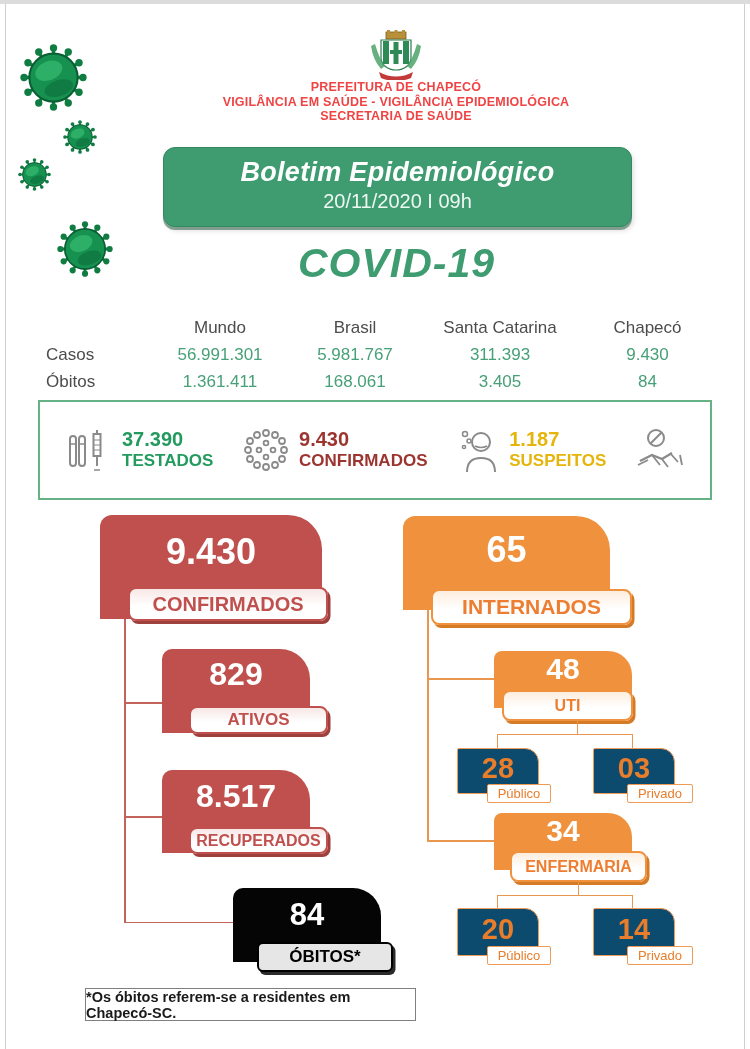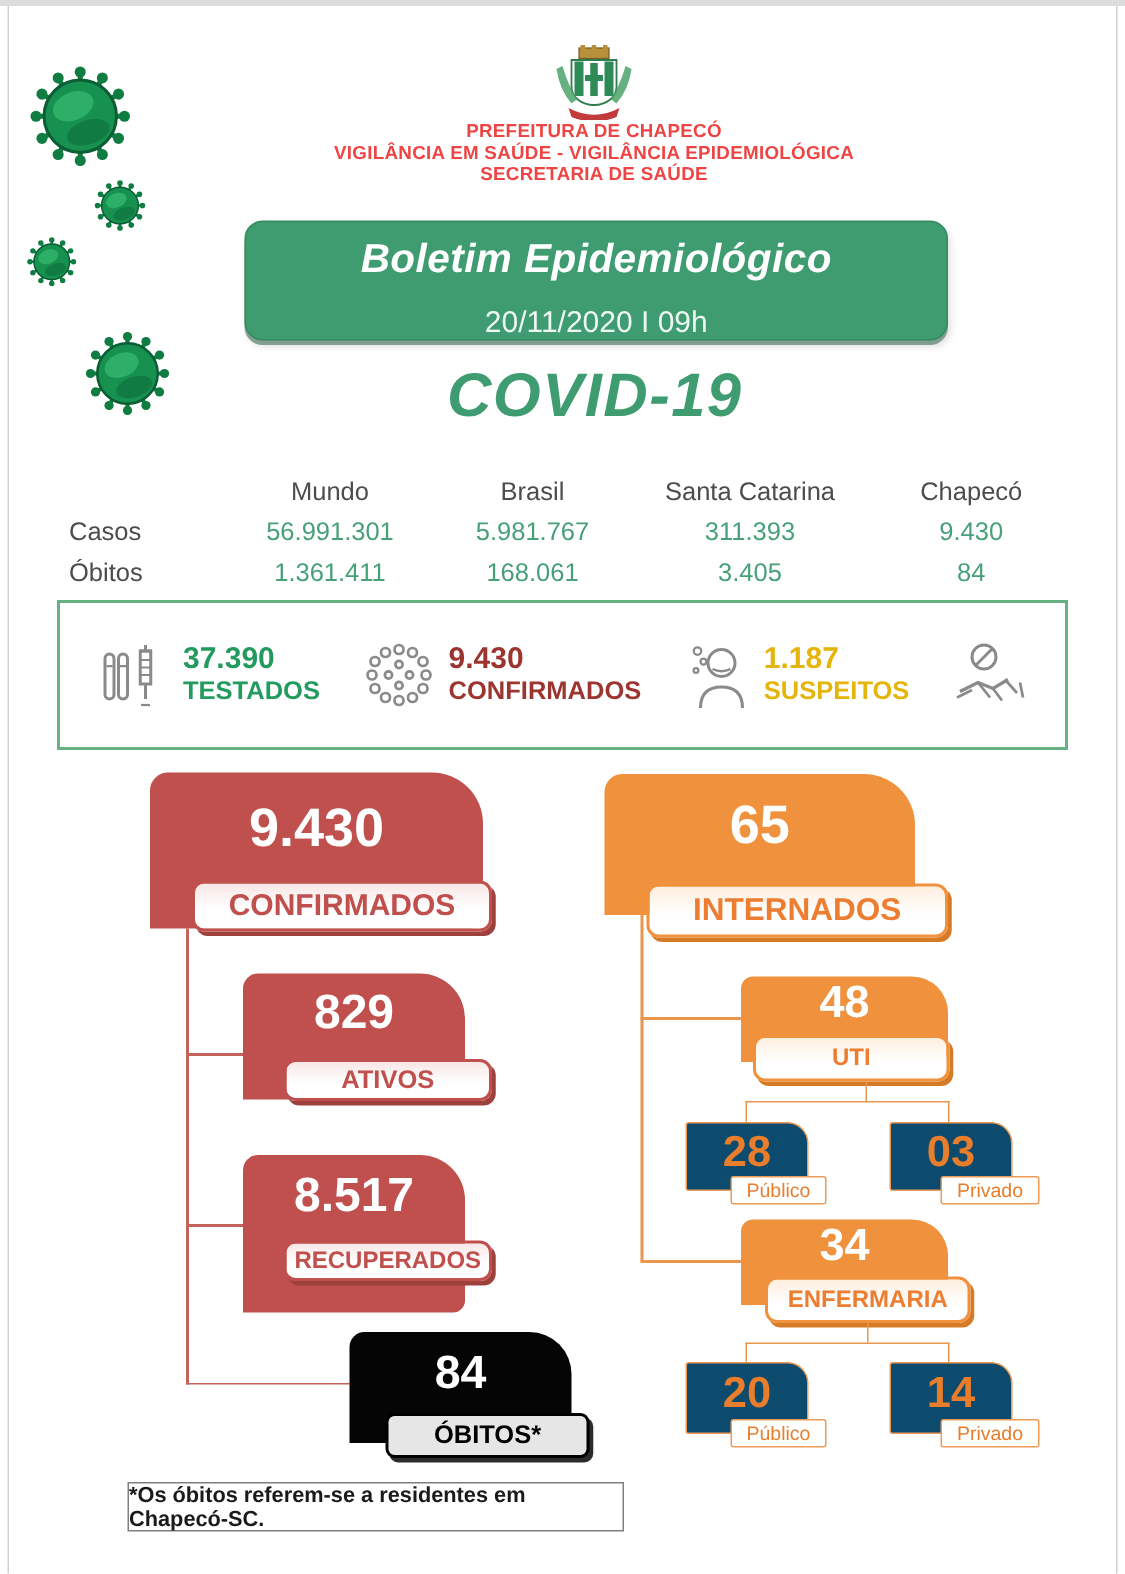--- a/index.html
+++ b/index.html
@@ -15,21 +15,21 @@
   .edge{top:4px;width:1px;height:1045px;background:#cfcfcf;}
   .edge.l{left:5px;} .edge.r{left:744px;}
 
   
   .org-lines{left:90px;top:80px;width:612px;text-align:center;color:#ef4444;
     font-size:12.5px;font-weight:700;line-height:14.5px;letter-spacing:.2px;}
   .banner{left:163px;top:147px;width:467px;height:78px;background:#3e9c70;
     border:1px solid #35895f;border-radius:12px;text-align:center;color:#fff;
     box-shadow:0 3px 0 rgba(45,100,75,.55), 2px 4px 5px rgba(0,0,0,.12);}
   .banner .t1{margin-top:9px;font-size:27px;font-weight:700;font-style:italic;letter-spacing:.3px;}
-  .banner .t2{margin-top:16px;font-size:20px;font-weight:400;color:#eef8f2;}
+  .banner .t2{margin-top:2px;font-size:20px;font-weight:400;color:#eef8f2;}
   .covid{left:163px;top:240px;width:467px;text-align:center;color:#3e9c70;
     font-size:41px;font-weight:700;font-style:italic;letter-spacing:1px;}
 
   
   .rtable{left:40px;top:314px;width:672px;display:grid;
     grid-template-columns:105px 150px 120px 170px 125px;grid-auto-rows:27px;
     font-size:17px;align-items:center;}
   .rtable .hd{color:#4c4c4c;text-align:center;font-weight:400;}
   .rtable .rowlab{color:#4c4c4c;text-align:left;padding-left:6px;}
   .rtable .val{color:#47a077;text-align:center;}
@@ -250,21 +250,21 @@
 <div class="abs nbox red" style="left:100px;top:515px;width:222px;height:104px;border-radius:12px 34px 8px 0;font-size:36px;padding-top:16px;box-sizing:border-box">
   <span>9.430</span>
 </div>
 <div class="abs lbl red" style="left:128px;top:587px;width:200px;height:34px;font-size:20px;line-height:30px">CONFIRMADOS</div>
 
 <div class="abs nbox red" style="left:162px;top:649px;width:148px;height:84px;border-radius:10px 30px 8px 0;font-size:32px;padding-top:7px;box-sizing:border-box">
   <span>829</span>
 </div>
 <div class="abs lbl red" style="left:189px;top:706px;width:139px;height:28px;font-size:17px;line-height:24px;border-width:2px">ATIVOS</div>
 
-<div class="abs nbox red" style="left:162px;top:770px;width:148px;height:105px;border-radius:10px 30px 8px 0;font-size:32px;padding-top:8px;box-sizing:border-box">
+<div class="abs nbox red" style="left:162px;top:770px;width:148px;height:83px;border-radius:10px 30px 8px 0;font-size:32px;padding-top:8px;box-sizing:border-box">
   <span>8.517</span>
 </div>
 <div class="abs lbl red" style="left:189px;top:827px;width:139px;height:27px;font-size:16px;line-height:23px;border-width:2px">RECUPERADOS</div>
 
 <div class="abs nbox black" style="left:233px;top:888px;width:148px;height:74px;border-radius:10px 28px 8px 0;font-size:31px;padding-top:9px;box-sizing:border-box">
   <span>84</span>
 </div>
 <div class="abs lbl black" style="left:257px;top:942px;width:136px;height:30px;font-size:17px;line-height:25px">ÓBITOS*</div>
 
 <div class="conn o" style="left:427px;top:609px;width:1.6px;height:232px"></div>

